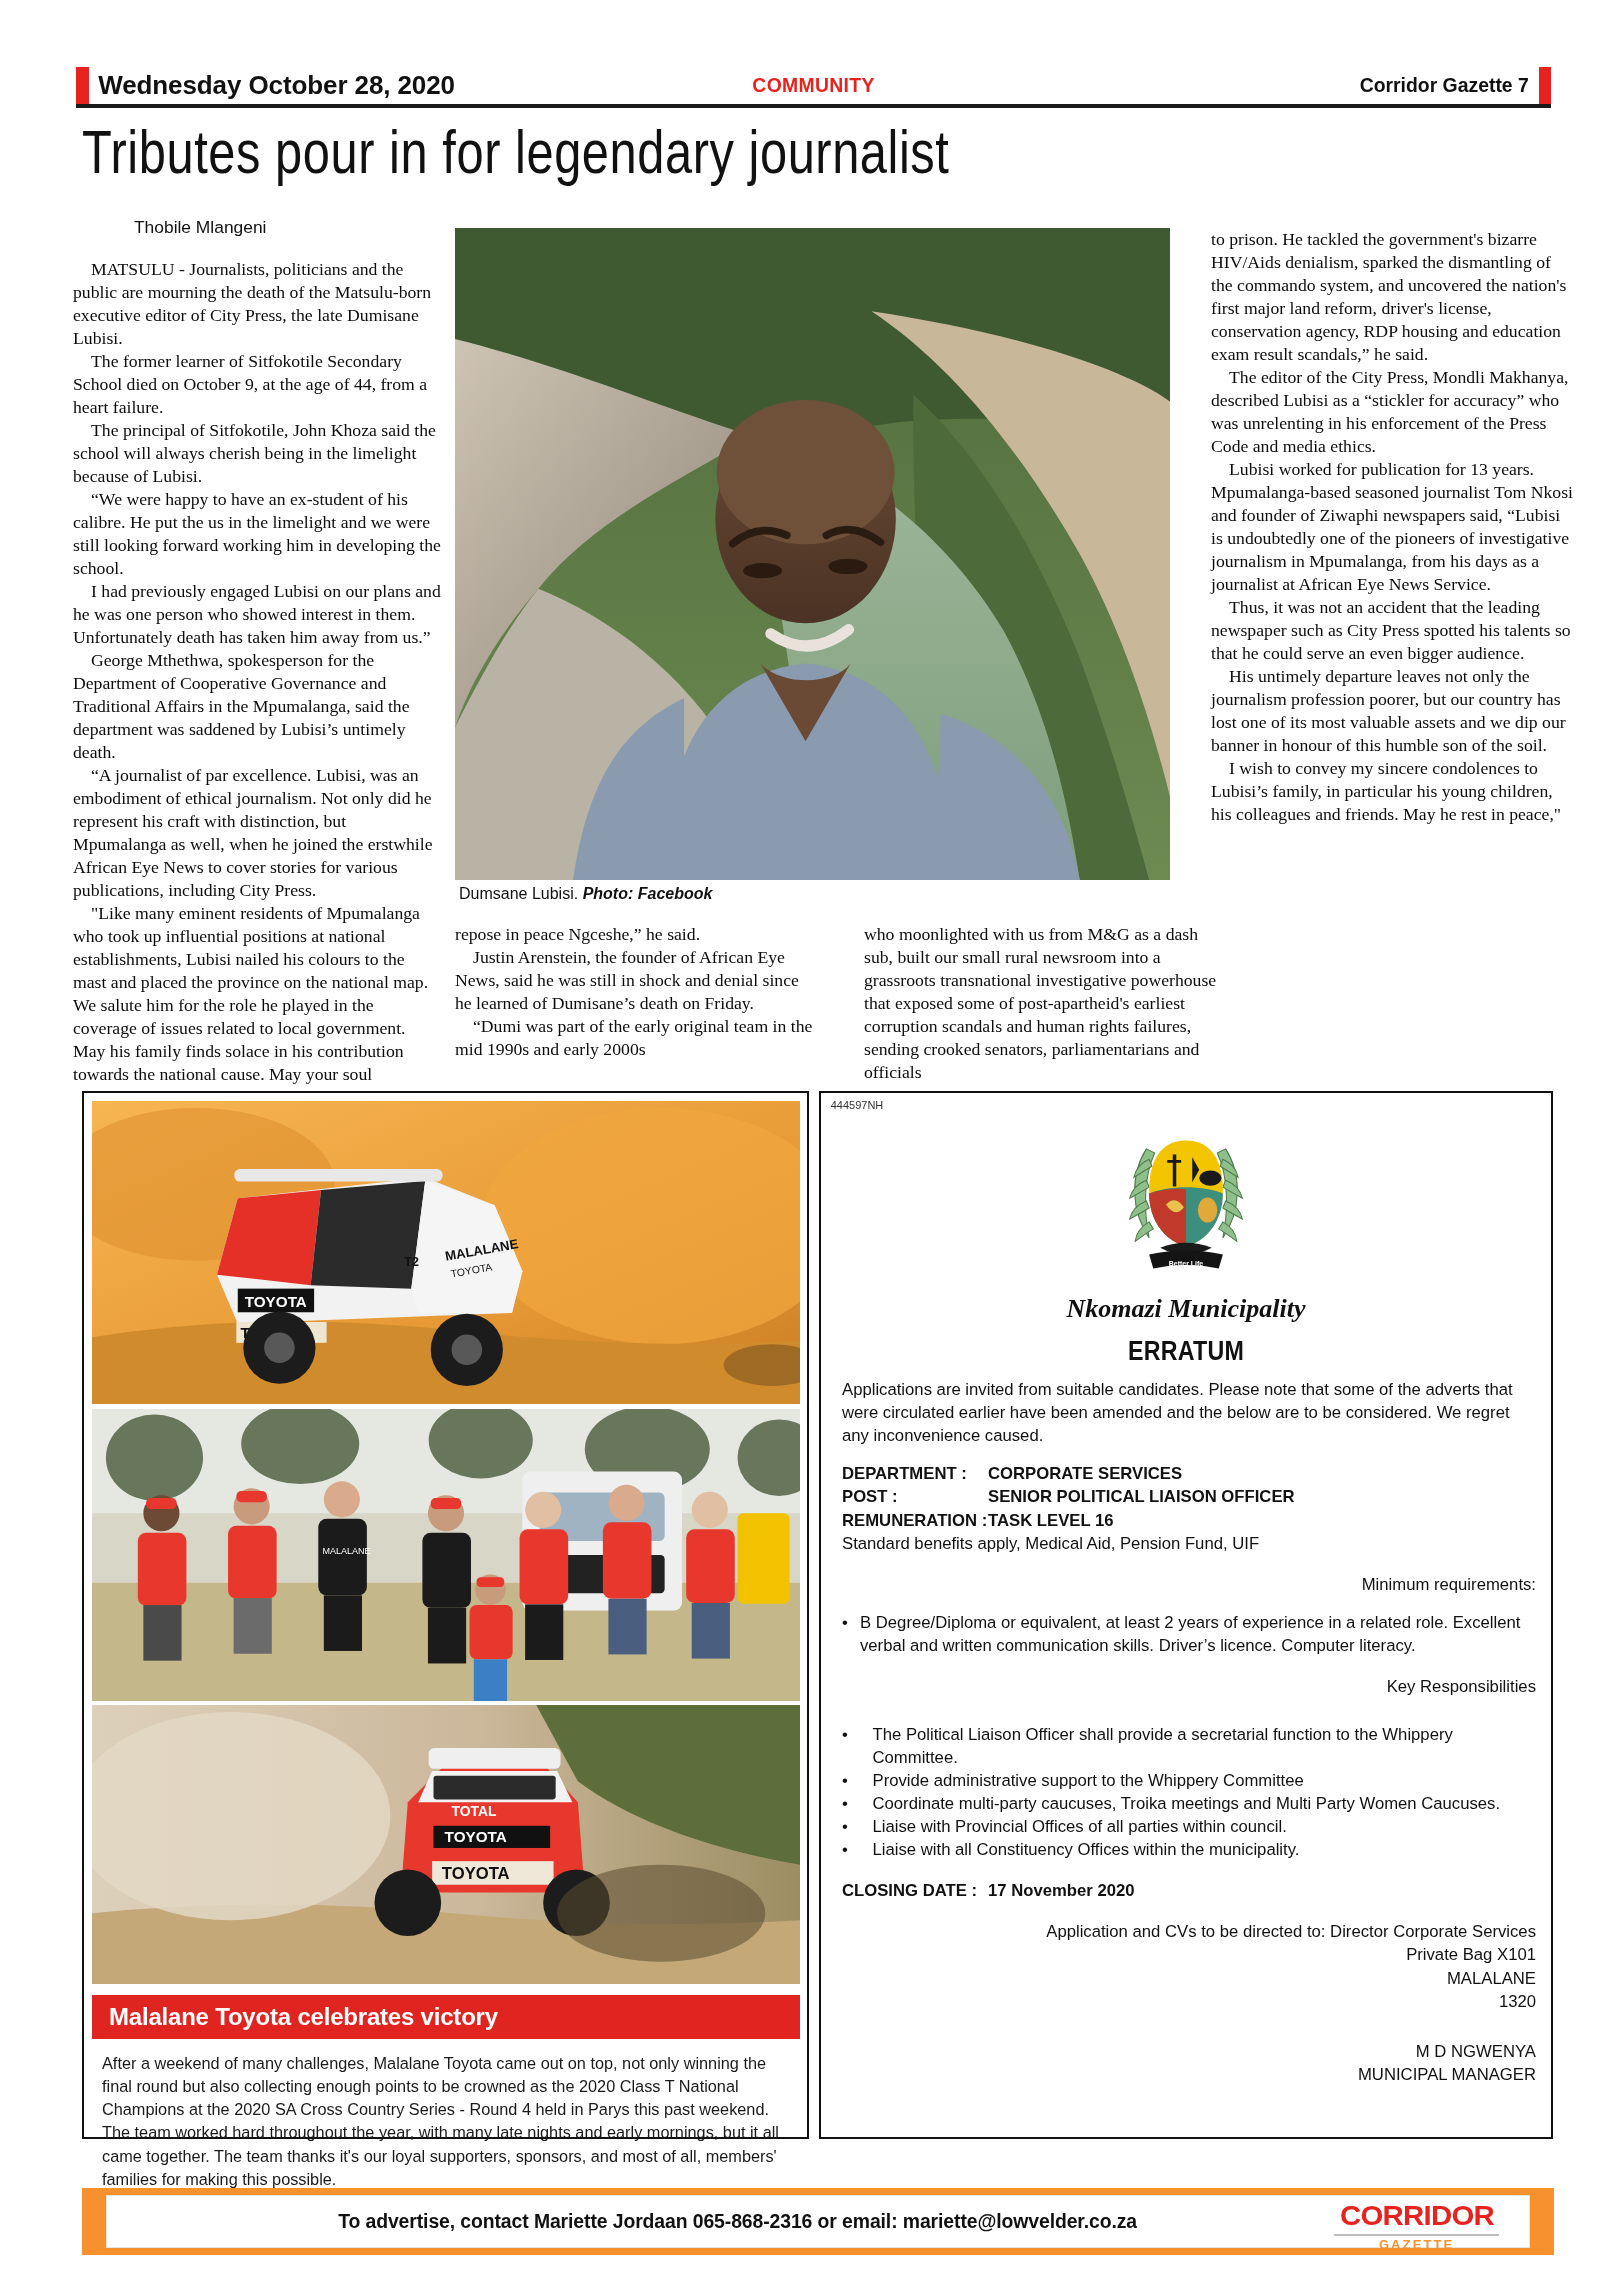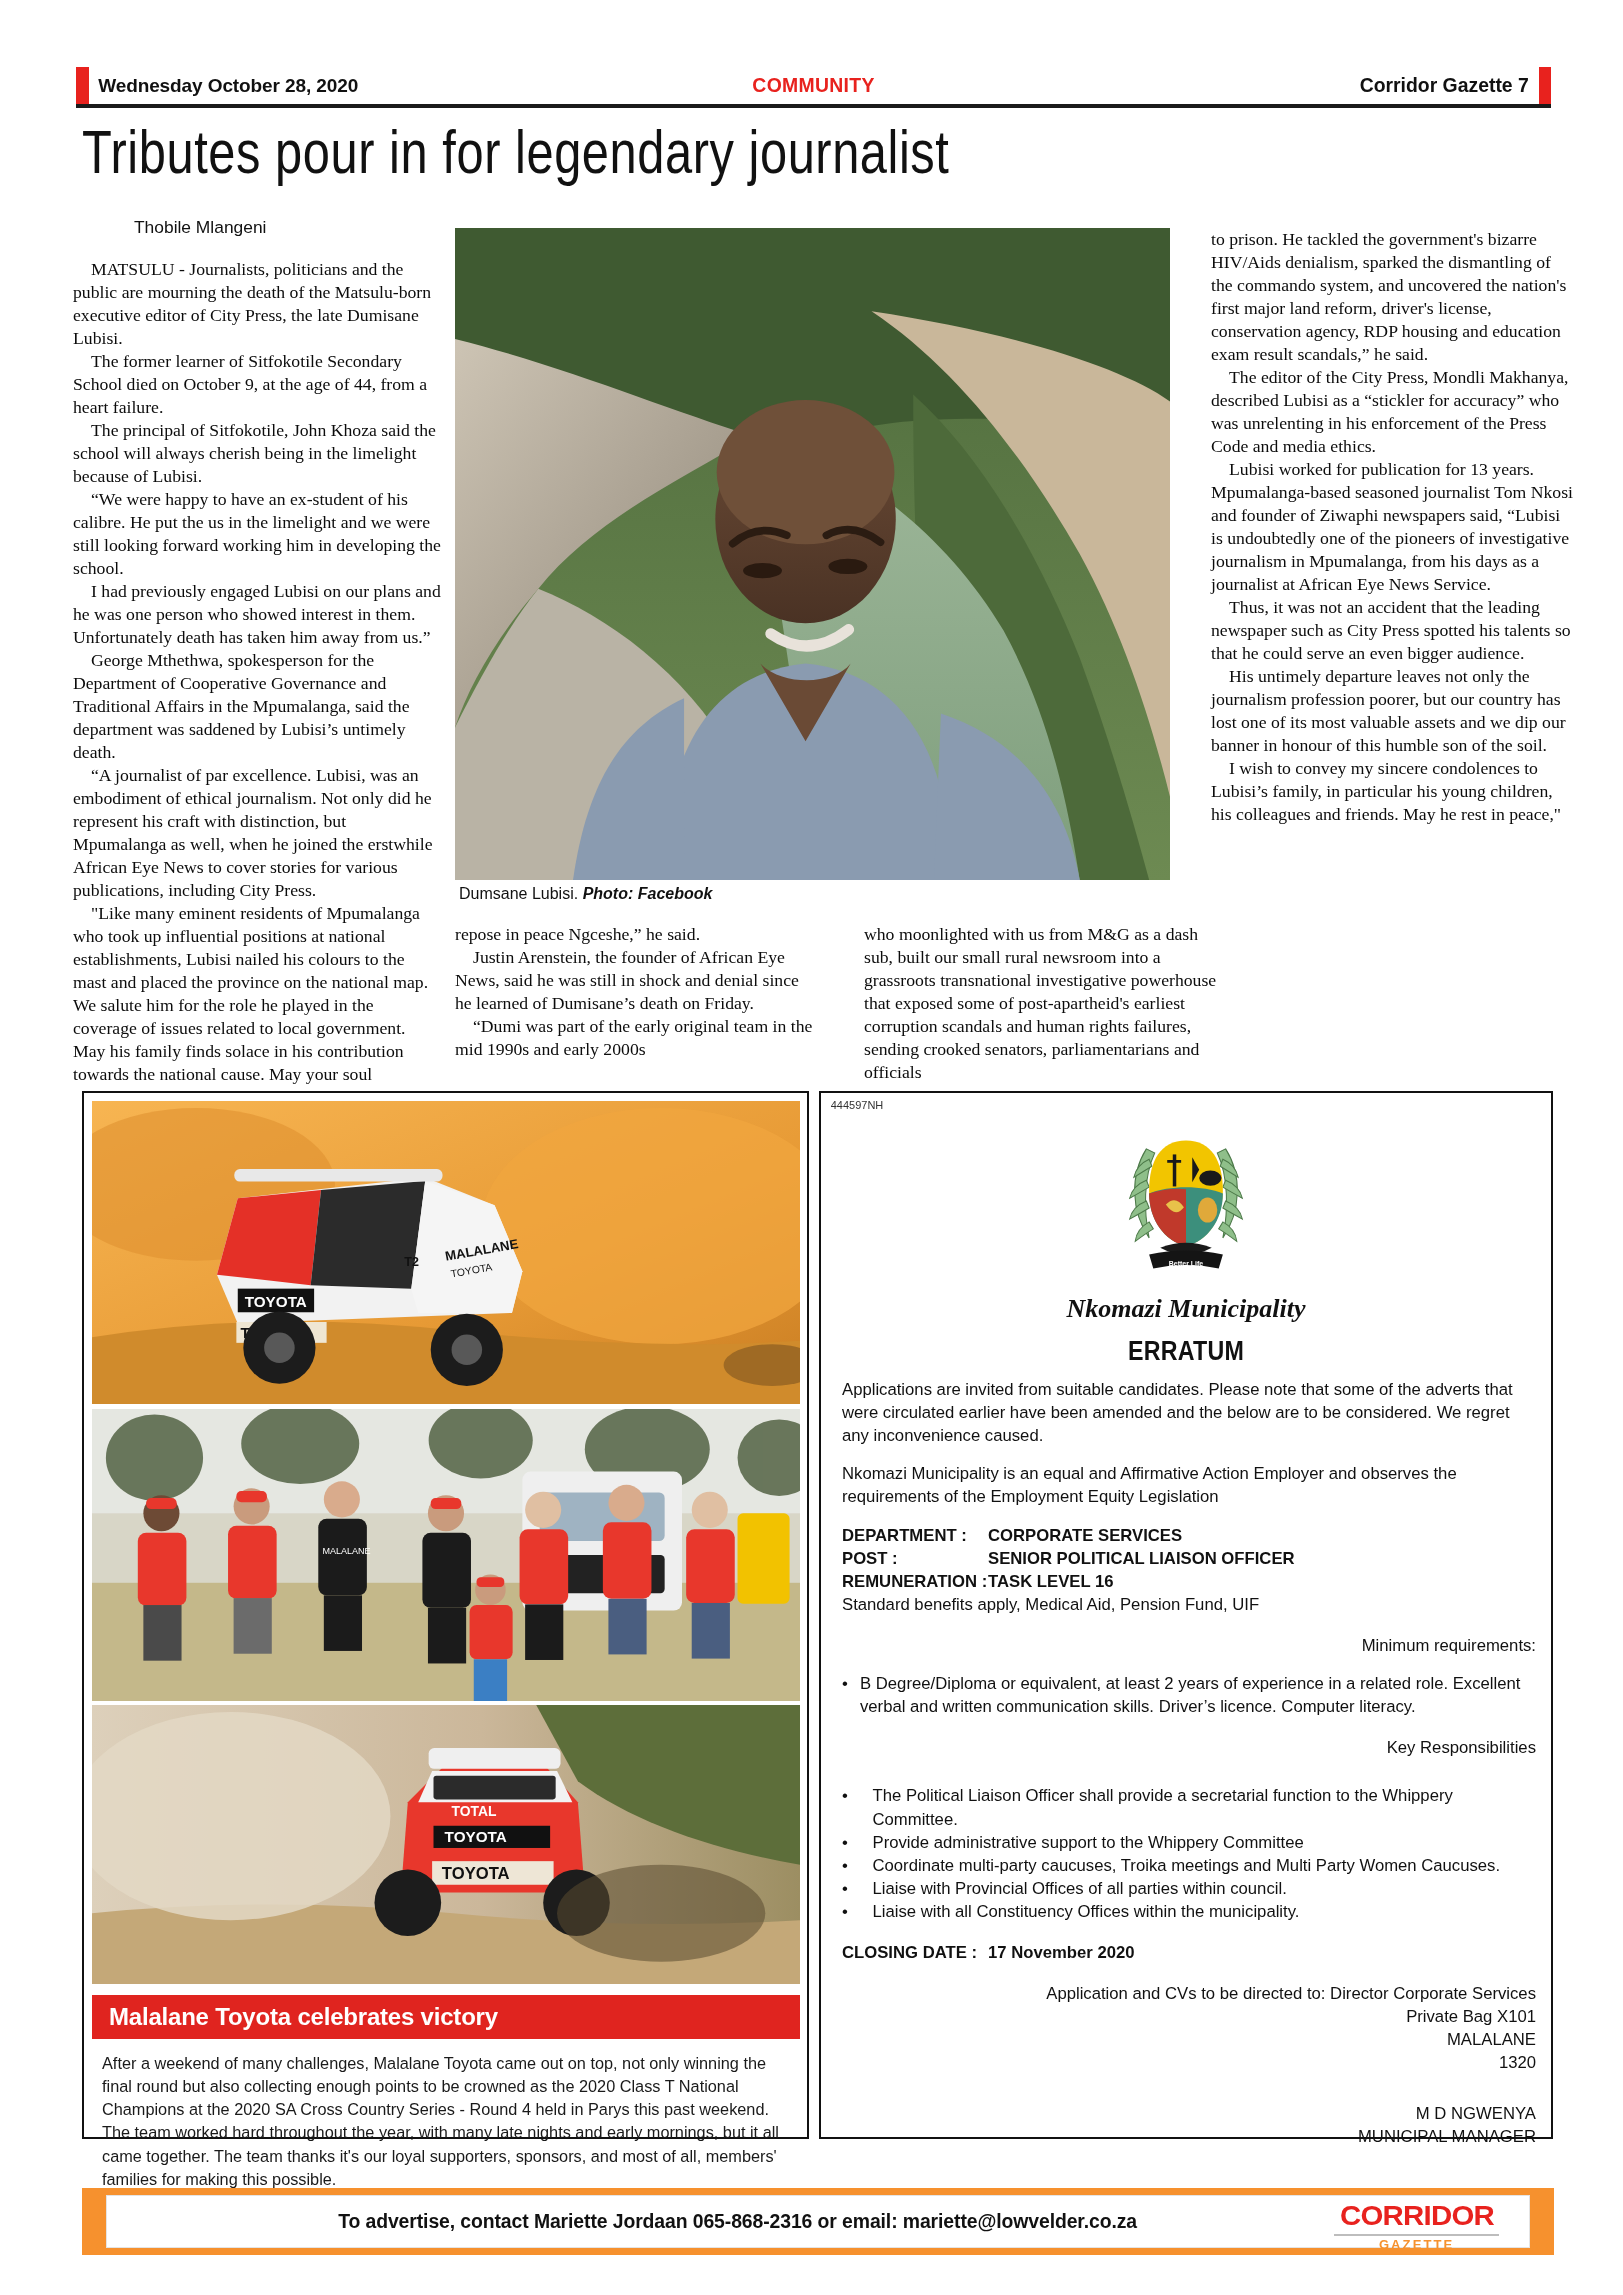--- a/index.html
+++ b/index.html
@@ -16,21 +16,21 @@
   
   .masthead {
     position:absolute; left:76px; top:67px; width:1475px; height:37px;
     display:flex; align-items:center;
   }
   .mh-tab {
     width:12.5px; height:37px; background:#e8221e; flex:0 0 auto;
   }
   .mh-date {
     font-family:"Liberation Sans", sans-serif;
-    font-weight:700; font-size:19px; color:#111; margin-left:9.7px;
+    font-weight:700; font-size:26px; color:#111; margin-left:9.7px;
     letter-spacing:-0.1px; white-space:nowrap;
   }
   .mh-section {
     position:absolute; left:0; right:0; text-align:center;
     font-family:"Liberation Sans", sans-serif;
     font-weight:700; font-size:19.4px; color:#e8221e; letter-spacing:0.3px;
   }
   .mh-page {
     font-family:"Liberation Sans", sans-serif;
     font-weight:700; font-size:19.4px; color:#111; margin-right:9.7px;
@@ -439,21 +439,20 @@
         <path d="M62 192 q53 -12 106 0 l-6 20 q-47 -10 -94 0 Z" fill="#141414"></path>
         <text x="115" y="208" font-family="Liberation Sans, sans-serif" font-size="10" fill="#fff" text-anchor="middle" font-weight="bold">Better Life</text>
       </svg>
     </div>
 
     <div class="muni-name">Nkomazi Municipality</div>
     <div class="erratum-title">ERRATUM</div>
 
     <div class="ad-body">
       <p>Applications are invited from suitable candidates. Please note that some of the adverts that were circulated earlier have been amended and the below are to be considered. We regret any inconvenience caused.</p>
-      <p>Nkomazi Municipality is an equal and Affirmative Action Employer and observes the requirements of the Employment Equity Legislation</p>
 
       <div class="kv">
         <span class="k">DEPARTMENT :</span>
         <span class="v">CORPORATE SERVICES</span>
       </div>
       <div class="kv">
         <span class="k">POST :</span>
         <span class="v">SENIOR POLITICAL LIAISON OFFICER</span>
       </div>
       <div class="kv">

